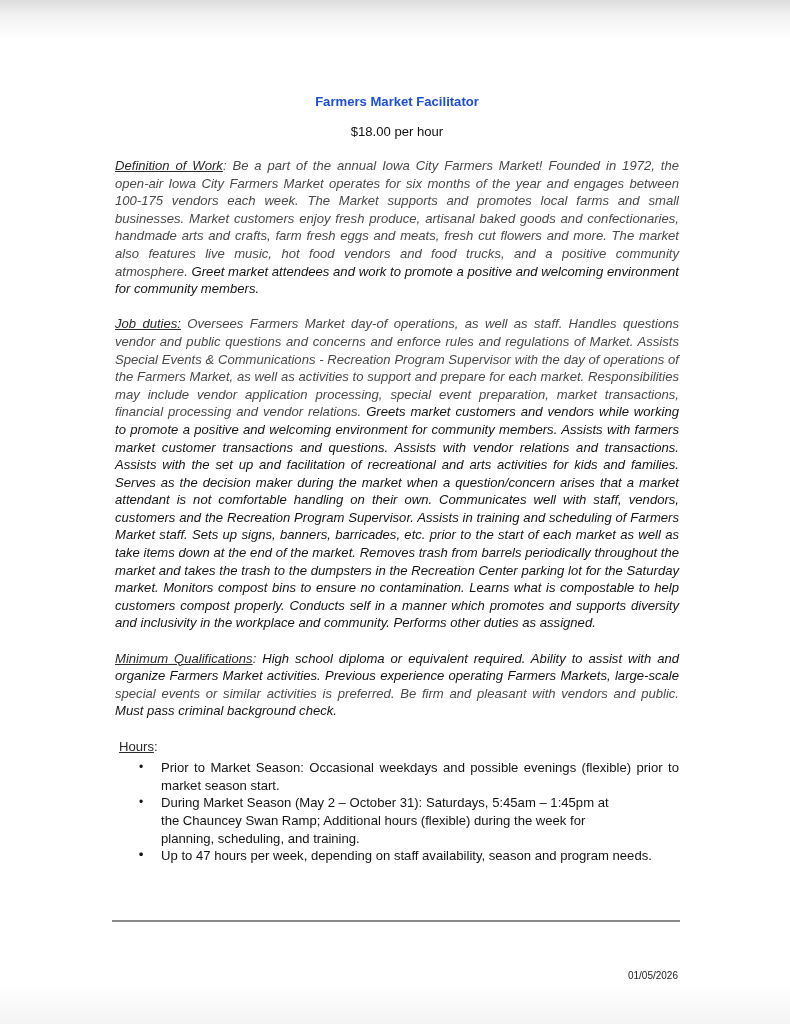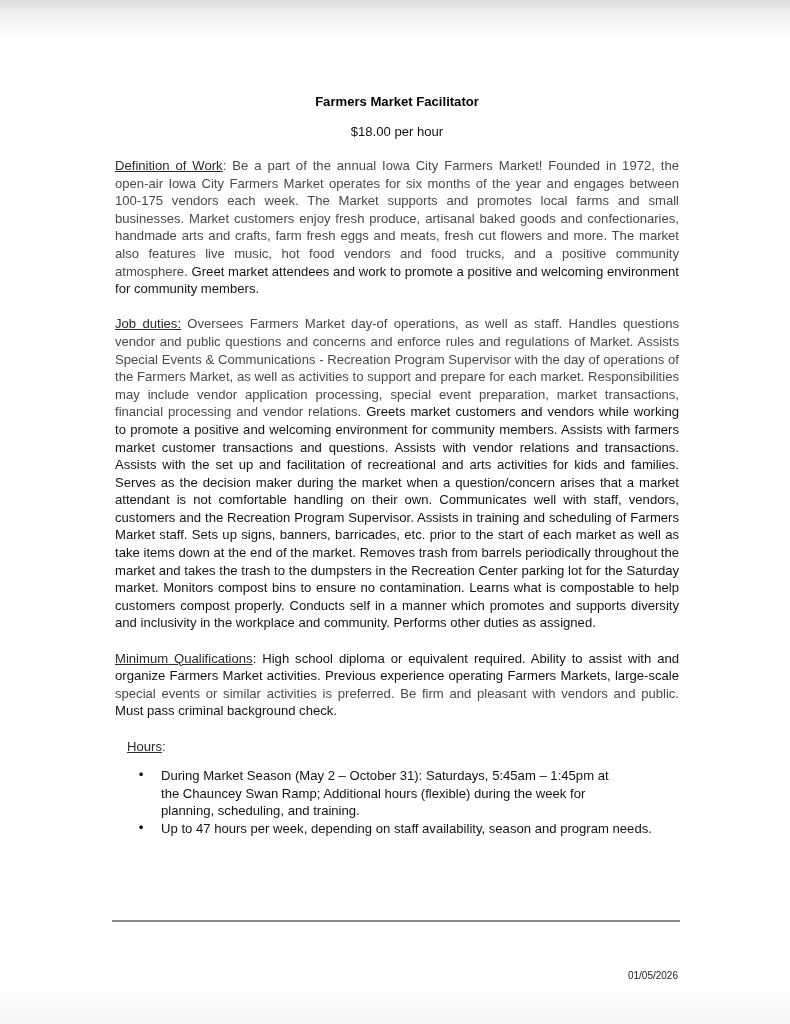--- a/index.html
+++ b/index.html
@@ -33,42 +33,43 @@
       top: 93px;
       width: 564px;
       font-size: 13.1px;
       line-height: 17.6px;
     }
     .title {
       text-align: center;
       font-weight: bold;
       font-size: 13.1px;
       line-height: 18px;
-      color: #000000;
+      color: #1d4ed8;
       margin: 0;
     }
     .subtitle {
       text-align: center;
       font-size: 13.1px;
       line-height: 18px;
       color: #111;
       margin: 12px 0 16px 0;
     }
     .section {
       text-align: justify;
       margin: 0 0 17.6px 0;
+      font-style: italic;
     }
     .heading {
       text-decoration: underline;
       color: #2a2a2a;
     }
     .grey { color: #4a4a4a; }
     .dark { color: #141414; }
     .hours-heading {
-      margin: 12px;
+      margin: 4px;
       color: #2a2a2a;
     }
     ul.hours-list {
       list-style: none;
       margin: 0;
       padding: 0;
     }
     ul.hours-list li {
       position: relative;
       padding-left: 46px;
@@ -120,20 +121,21 @@
   <p class="section">
     <span class="heading">Minimum Qualifications</span><span class="dark">:</span><span class="dark"> High school diploma or equivalent required. Ability to assist with and organize Farmers Market activities. Previous experience operating Farmers Markets, large-scale</span><span class="grey"> special events or similar activities is preferred. Be firm and pleasant with vendors and public.</span><span class="dark"> Must pass criminal background check.</span>
   </p>
 
   <p class="hours-heading">
     <span class="heading">Hours</span><span>:</span>
   </p>
   <ul class="hours-list">
     <li class="justify">
       <span class="bullet">•</span>
+      <span>Prior to Market Season: Occasional weekdays and possible evenings (flexible) prior to market season start.</span>
     </li>
     <li style="padding-right:70px;">
       <span class="bullet">•</span>
       <span>During Market Season (May 2 – October 31): Saturdays, 5:45am – 1:45pm at the Chauncey Swan Ramp; Additional hours (flexible) during the week for planning, scheduling, and training.</span>
     </li>
     <li>
       <span class="bullet">•</span>
     </li>
     <li>
       <span class="bullet">•</span>

